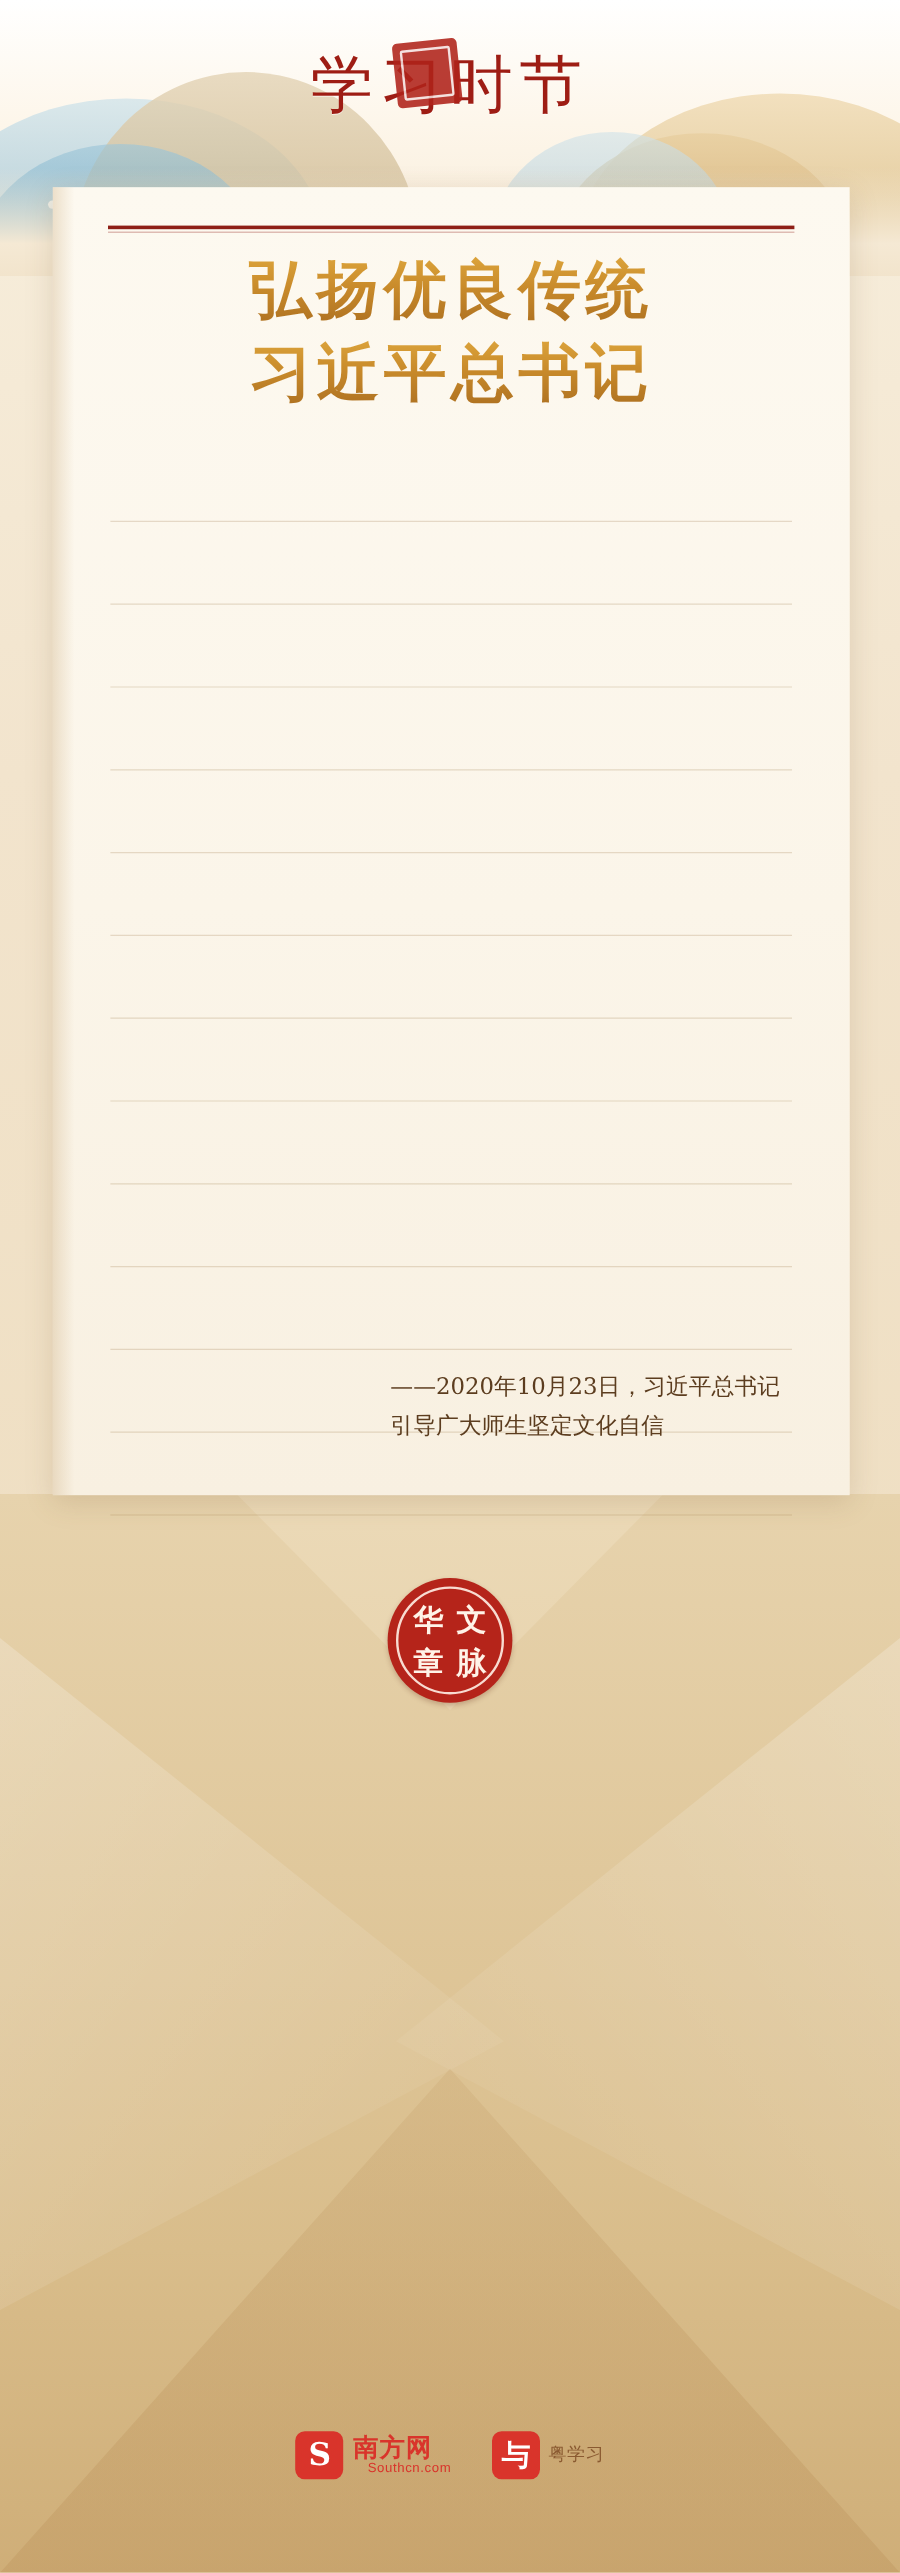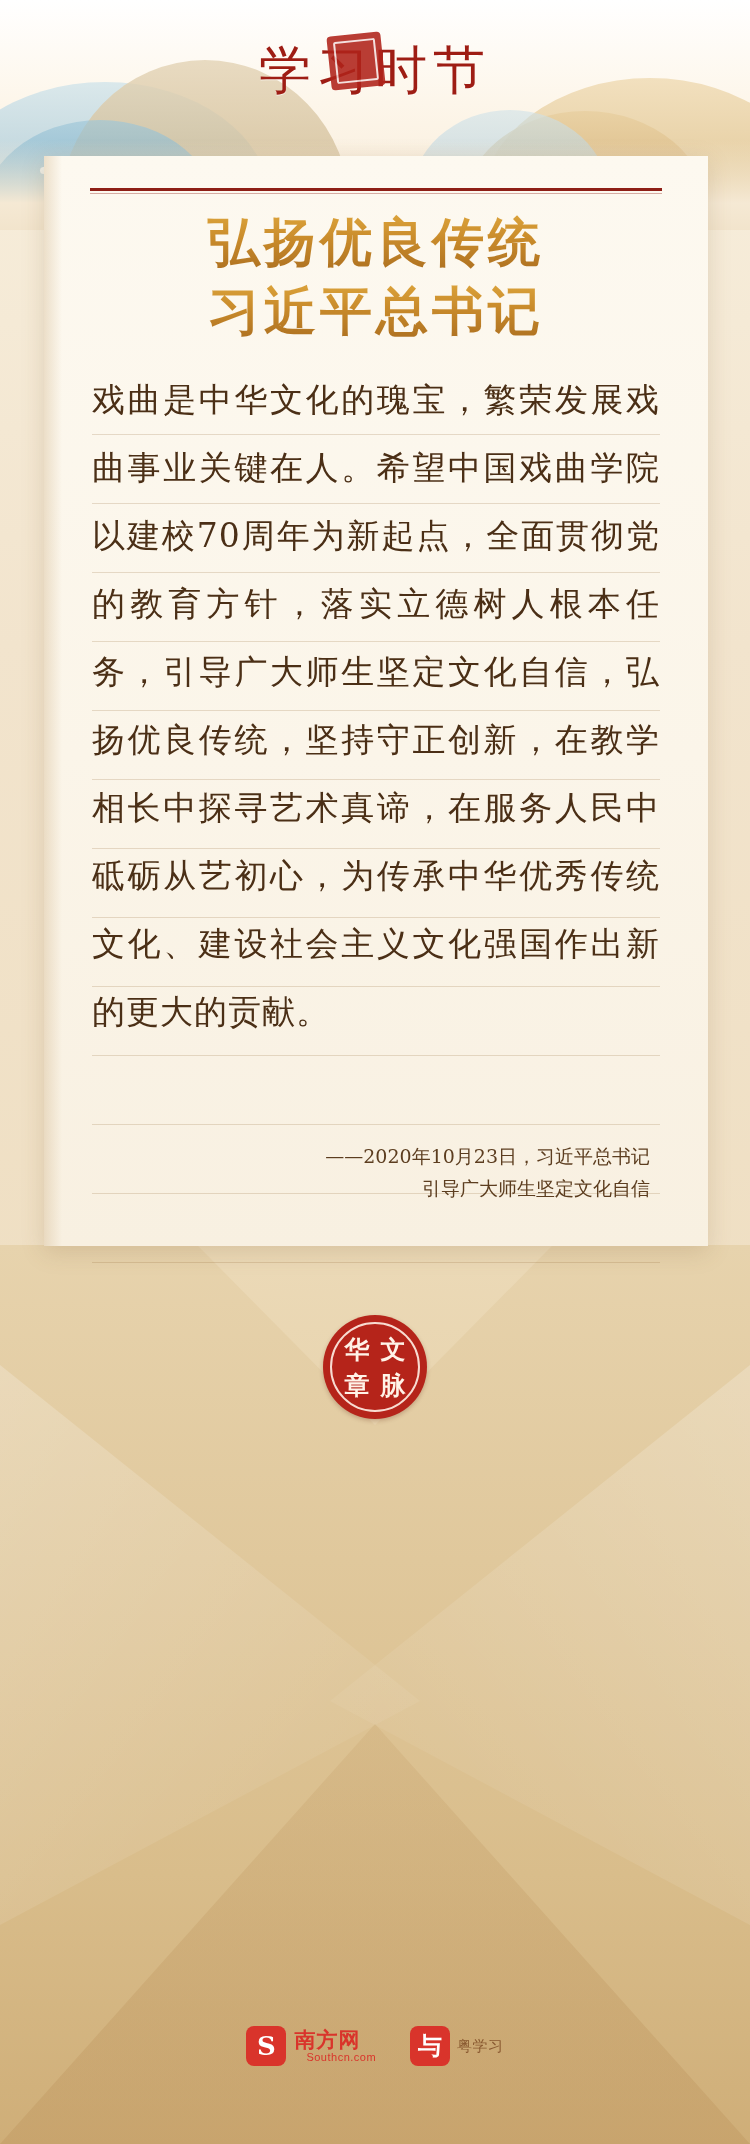--- a/index.html
+++ b/index.html
@@ -174,21 +174,21 @@
   .lines i {
     display: block;
     height: 68px;
     border-bottom: 1px solid rgba(150,110,60,.22);
   }
 
   .attrib {
     position: absolute;
     right: 58px;
     bottom: 42px;
-    text-align: right;
+    text-align: left;
     font-family: "DejaVu Serif", "Liberation Serif", serif;
     font-size: 19px;
     line-height: 32px;
     color: #5c3d1f;
   }
 
   
   .envelope {
     position: absolute;
     left: 0;
@@ -377,23 +377,20 @@
         <i></i>
         <i></i>
         <i></i>
         <i></i>
         <i></i>
         <i></i>
         <i></i>
         <i></i>
     </div>
 
-    <div class="body-text">
-      <p>戏曲是中华文化的瑰宝，繁荣发展戏曲事业关键在人。希望中国戏曲学院以建校70周年为新起点，全面贯彻党的教育方针，落实立德树人根本任务，引导广大师生坚定文化自信，弘扬优良传统，坚持守正创新，在教学相长中探寻艺术真谛，在服务人民中砥砺从艺初心，为传承中华优秀传统文化、建设社会主义文化强国作出新的更大的贡献。</p>
-    </div>
 
     <div class="attrib">
       <div>——2020年10月23日，习近平总书记</div>
       <div>引导广大师生坚定文化自信</div>
     </div>
   </div>
 
   <div class="envelope">
     <div class="env-body"></div>
     <div class="env-flap"></div>

